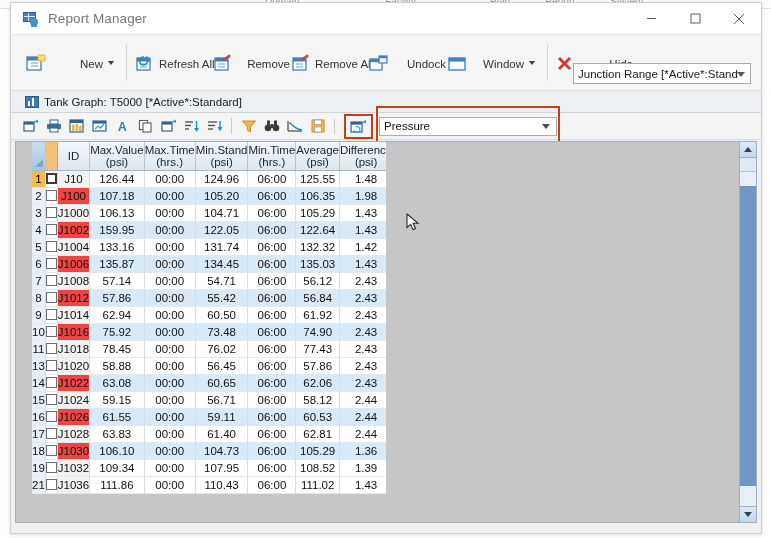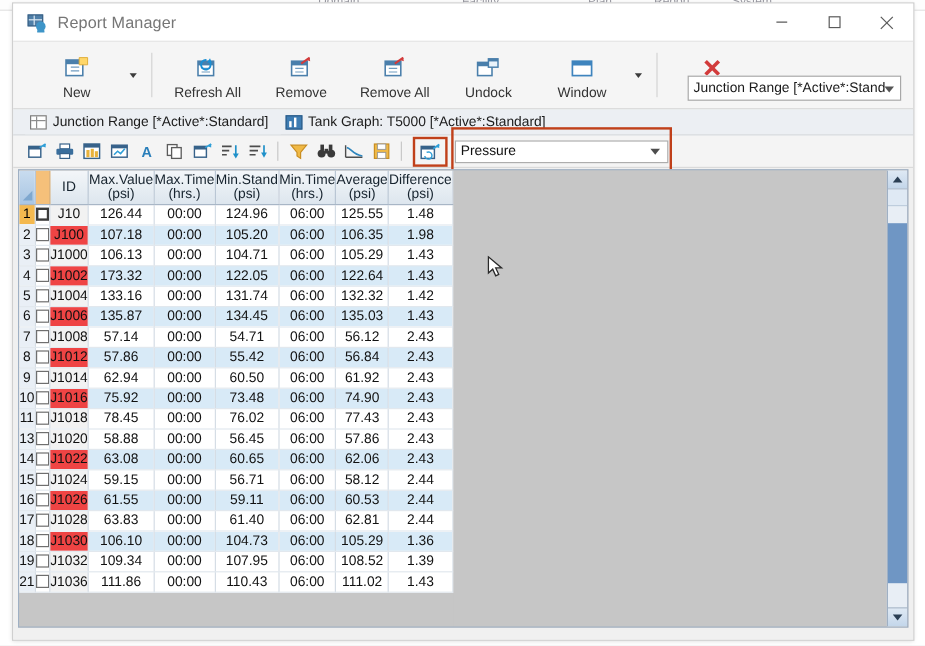--- a/index.html
+++ b/index.html
@@ -81,22 +81,22 @@
     height: 57px; min-height: 57px;
     background: #f5f5f5;
     border-top: 1px solid #e7e7e7;
     border-bottom: 1px solid #dcdcdc;
     display: flex; align-items: stretch;
     padding-left: 14px;
     position: relative;
   }
   .rb-item {
     width: 78px;
-    display: flex; flex-direction: column;
-    align-items: center; justify-content: center;
+    display: flex; flex-direction: row;
+    align-items: center; justify-content: space-between;
     gap: 3px;
     padding-top: 3px;
   }
   .rb-item .ic { height: 24px; display:flex; align-items:center; justify-content:center; }
   .rb-item .lbl { font-size: 11.5px; color: #333; white-space: nowrap; }
   .rb-drop {
     width: 16px; display:flex; align-items:center; justify-content:center;
   }
   .rb-drop .caret {
     width:0;height:0;border-left:3.5px solid transparent;border-right:3.5px solid transparent;
@@ -199,20 +199,21 @@
     display: flex;
     overflow: hidden;
   }
   #gridframe {
     flex: 1;
     border: 1px solid #9fb0c4;
     background: #c6c6c6;
     display: flex;
     overflow: hidden;
     position: relative;
+    padding-left: 16px;
   }
   #gridscroll {
     flex: 1;
     overflow: hidden;
     background: #c6c6c6;
   }
   table.dg { border-collapse: collapse; table-layout: fixed; background:#fff; }
   table.dg th, table.dg td {
     font-size: 11.5px; color: #111;
     border-right: 1px solid #d5dde5;
@@ -437,24 +438,20 @@
 
     <div id="ribbon-select-wrap">
       <div id="ribbon-select">
         <span>Junction Range [*Active*:Stand</span>
         <span class="sel-caret"></span>
       </div>
     </div>
   </div>
 
   <div id="tabstrip">
-    <div class="doc-tab active">
-      <span class="tab-ic grid-ic"></span>
-      <span>Junction Range [*Active*:Standard]</span>
-    </div>
     <div class="doc-tab">
       <span class="tab-ic chart-ic"></span>
       <span>Tank Graph: T5000 [*Active*:Standard]</span>
     </div>
   </div>
 
   <div id="smalltoolbar">
 
     <div class="st-btn">
       <svg width="16" height="14" viewBox="0 0 16 14">
@@ -656,21 +653,21 @@
                 <td class="num">06:00</td>
                 <td class="num">105.29</td>
                 <td class="num">1.43</td>
               </tr>
               <tr class="alt">
                 <td class="rownum">4</td>
                 <td class="checkcell">
                   <span class="cb"></span>
                 </td>
                 <td class="idcell">J1002</td>
-                <td class="num">173.32</td>
+                <td class="num">159.95</td>
                 <td class="num">00:00</td>
                 <td class="num">122.05</td>
                 <td class="num">06:00</td>
                 <td class="num">122.64</td>
                 <td class="num">1.43</td>
               </tr>
               <tr>
                 <td class="rownum">5</td>
                 <td class="checkcell">
                   <span class="cb"></span>

